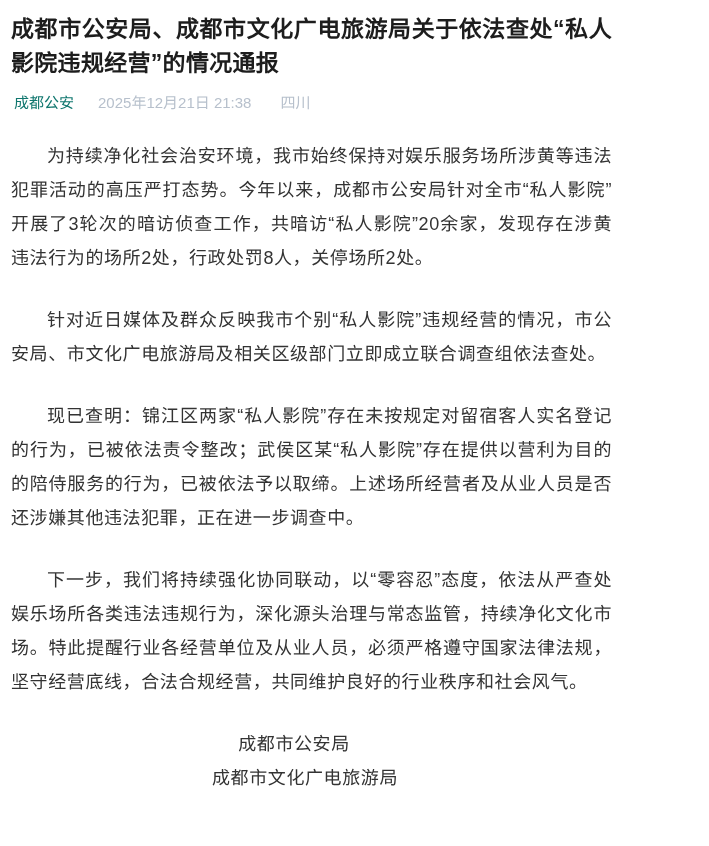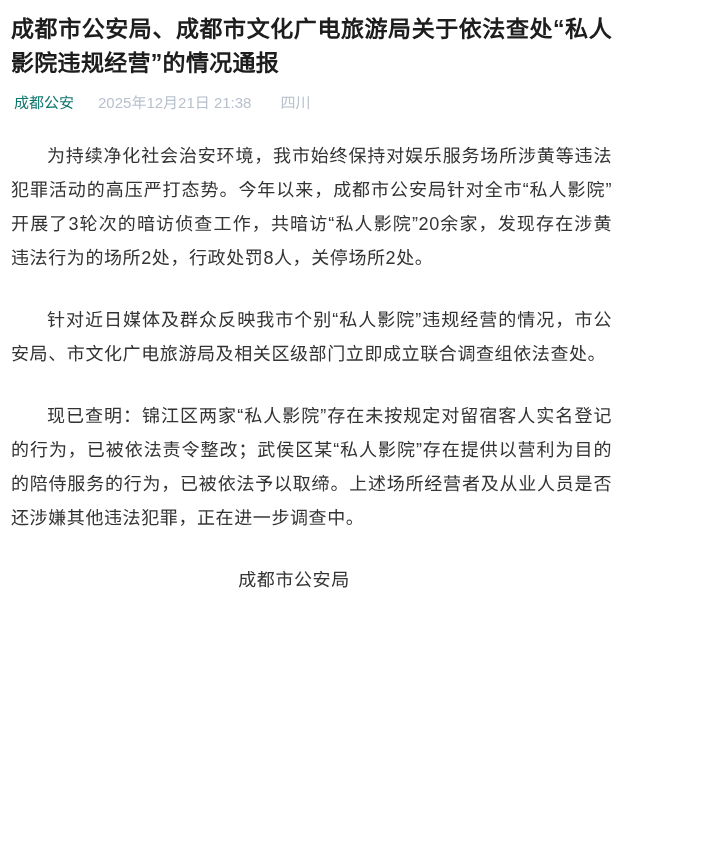--- a/index.html
+++ b/index.html
@@ -87,19 +87,21 @@
   <div class="meta-row">
     <span class="meta-source">成都公安</span>
     <span class="meta-datetime">2025年12月21日 21:38</span>
     <span class="meta-region">四川</span>
   </div>
 
   <div class="content">
     <p>为持续净化社会治安环境，我市始终保持对娱乐服务场所涉黄等违法犯罪活动的高压严打态势。今年以来，成都市公安局针对全市“私人影院”开展了3轮次的暗访侦查工作，共暗访“私人影院”20余家，发现存在涉黄违法行为的场所2处，行政处罚8人，关停场所2处。</p>
     <p>针对近日媒体及群众反映我市个别“私人影院”违规经营的情况，市公安局、市文化广电旅游局及相关区级部门立即成立联合调查组依法查处。</p>
     <p>现已查明：锦江区两家“私人影院”存在未按规定对留宿客人实名登记的行为，已被依法责令整改；武侯区某“私人影院”存在提供以营利为目的的陪侍服务的行为，已被依法予以取缔。上述场所经营者及从业人员是否还涉嫌其他违法犯罪，正在进一步调查中。</p>
+    <p>下一步，我们将持续强化协同联动，以“零容忍”态度，依法从严查处娱乐场所各类违法违规行为，深化源头治理与常态监管，持续净化文化市场。特此提醒行业各经营单位及从业人员，必须严格遵守国家法律法规，坚守经营底线，合法合规经营，共同维护良好的行业秩序和社会风气。</p>
   </div>
 
   <div class="signature">
     <div class="sig-line-1">成都市公安局</div>
+    <div class="sig-line-2">成都市文化广电旅游局</div>
   </div>
 
 </div>
 
 </body></html>

